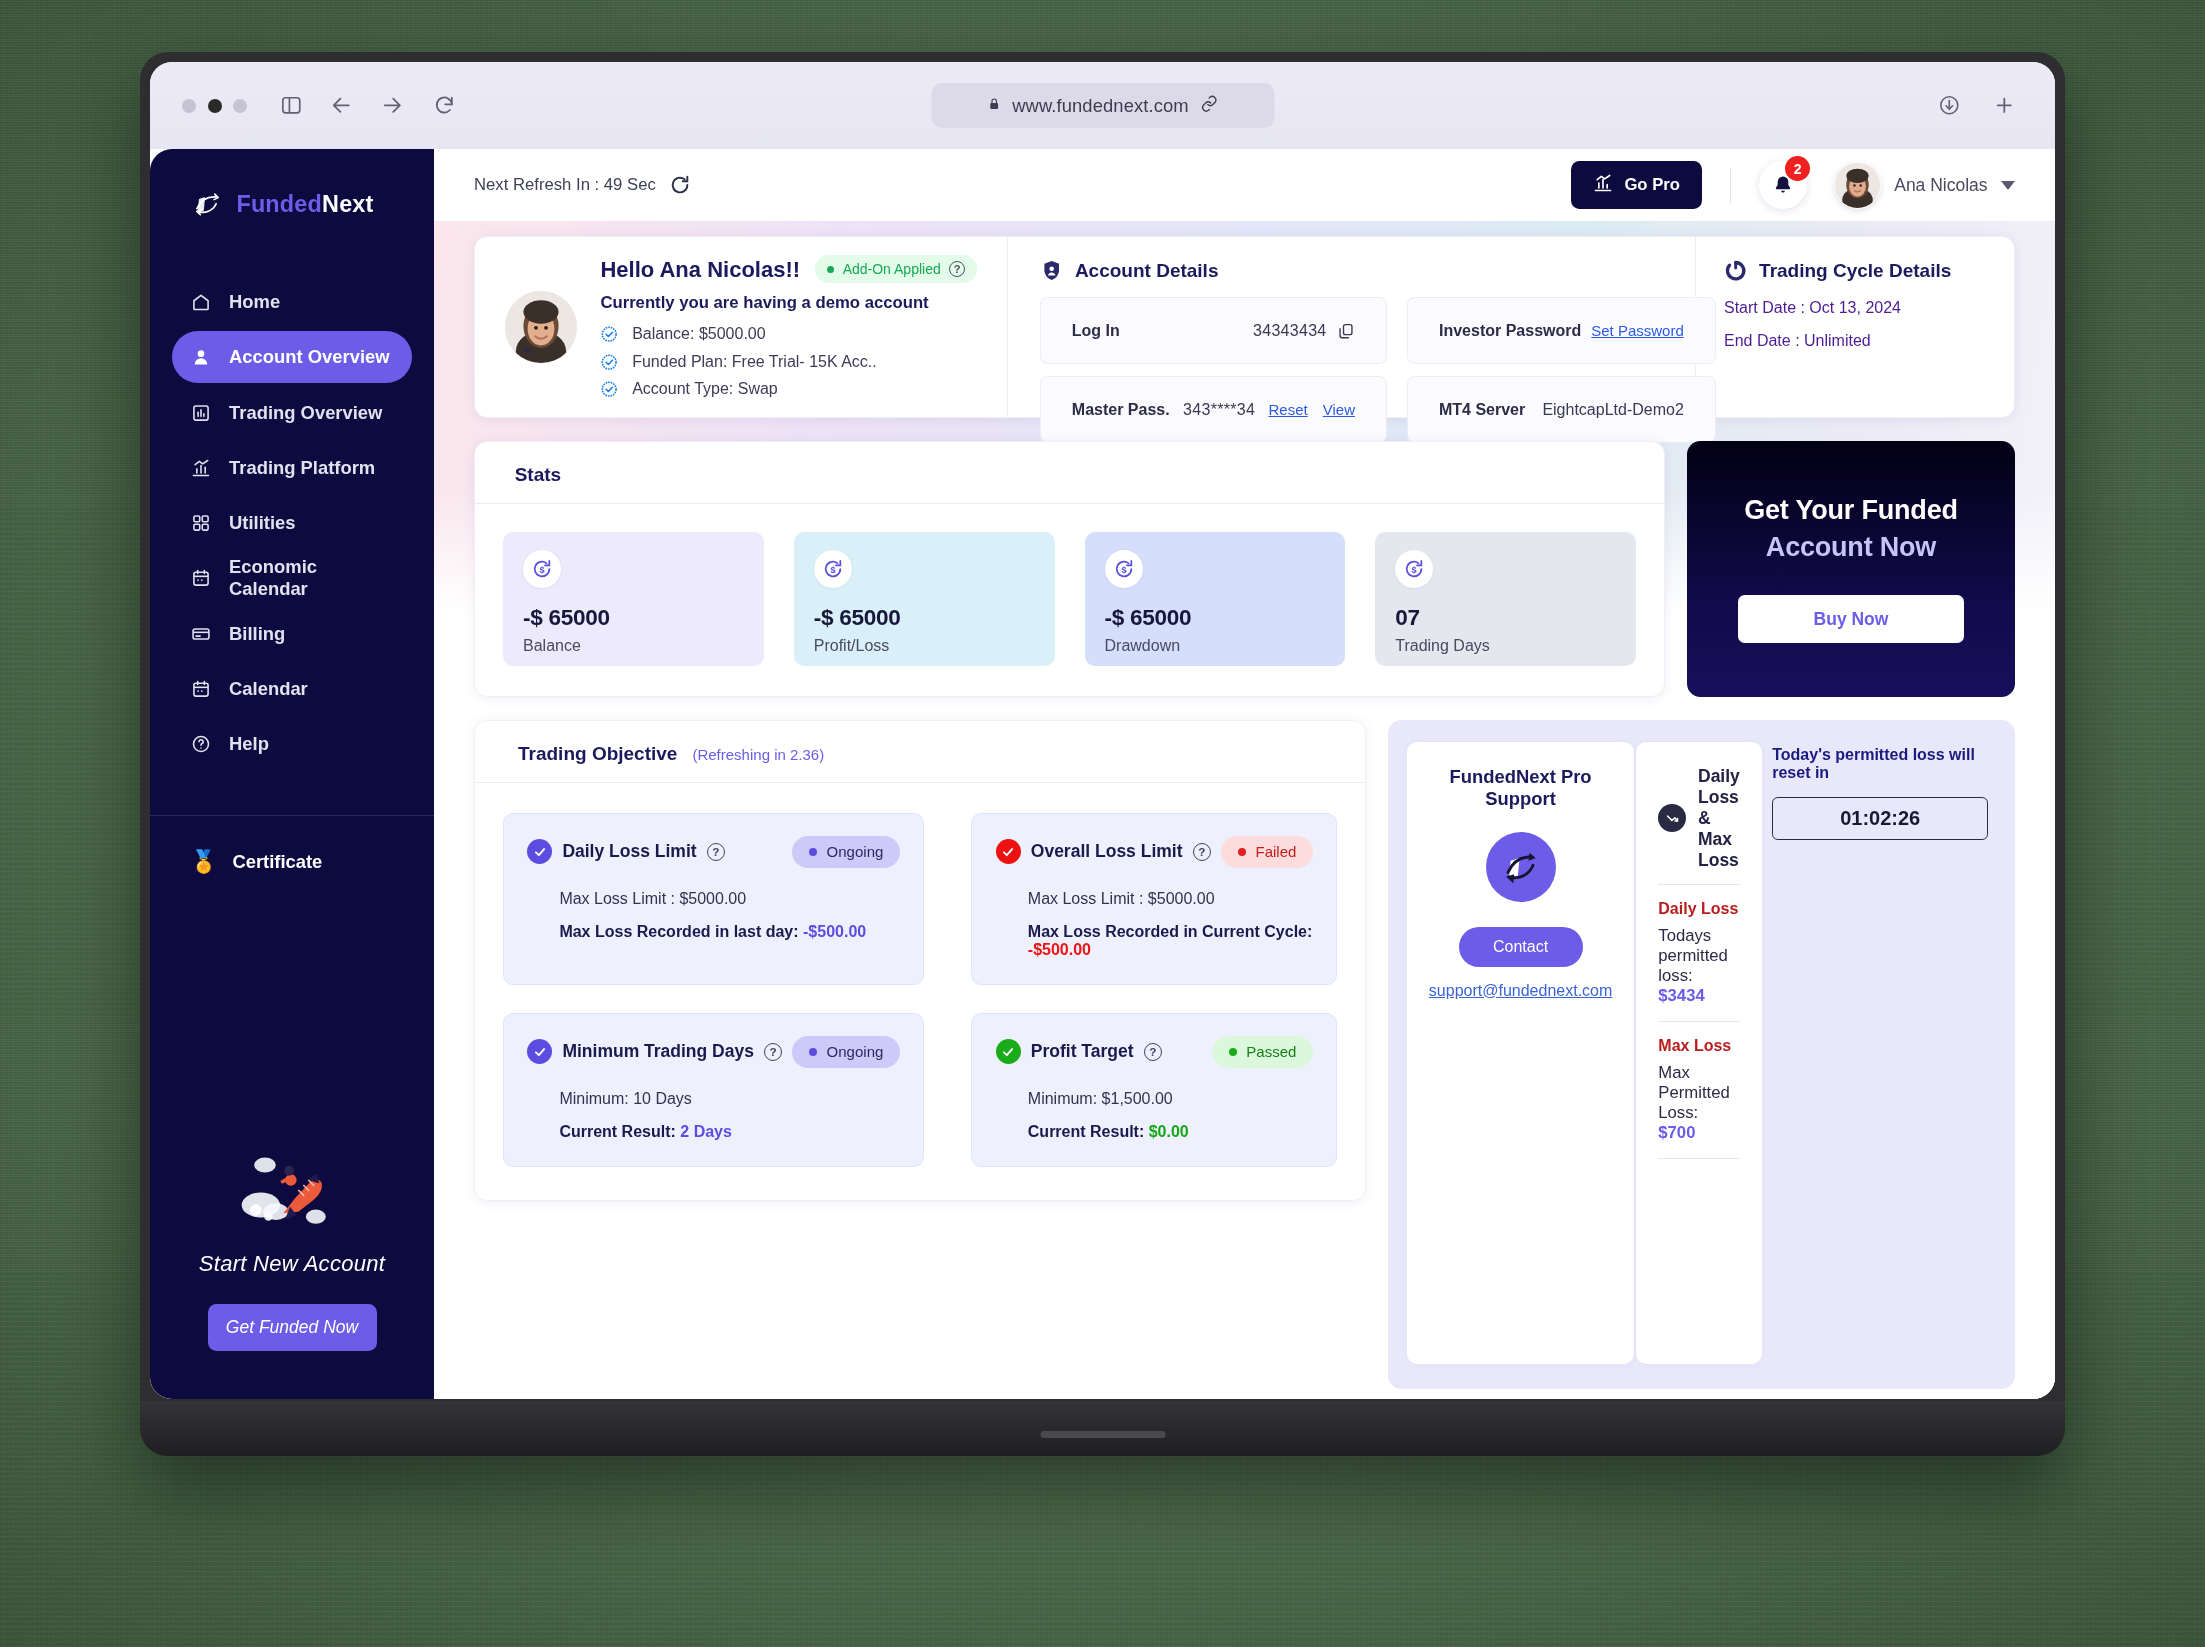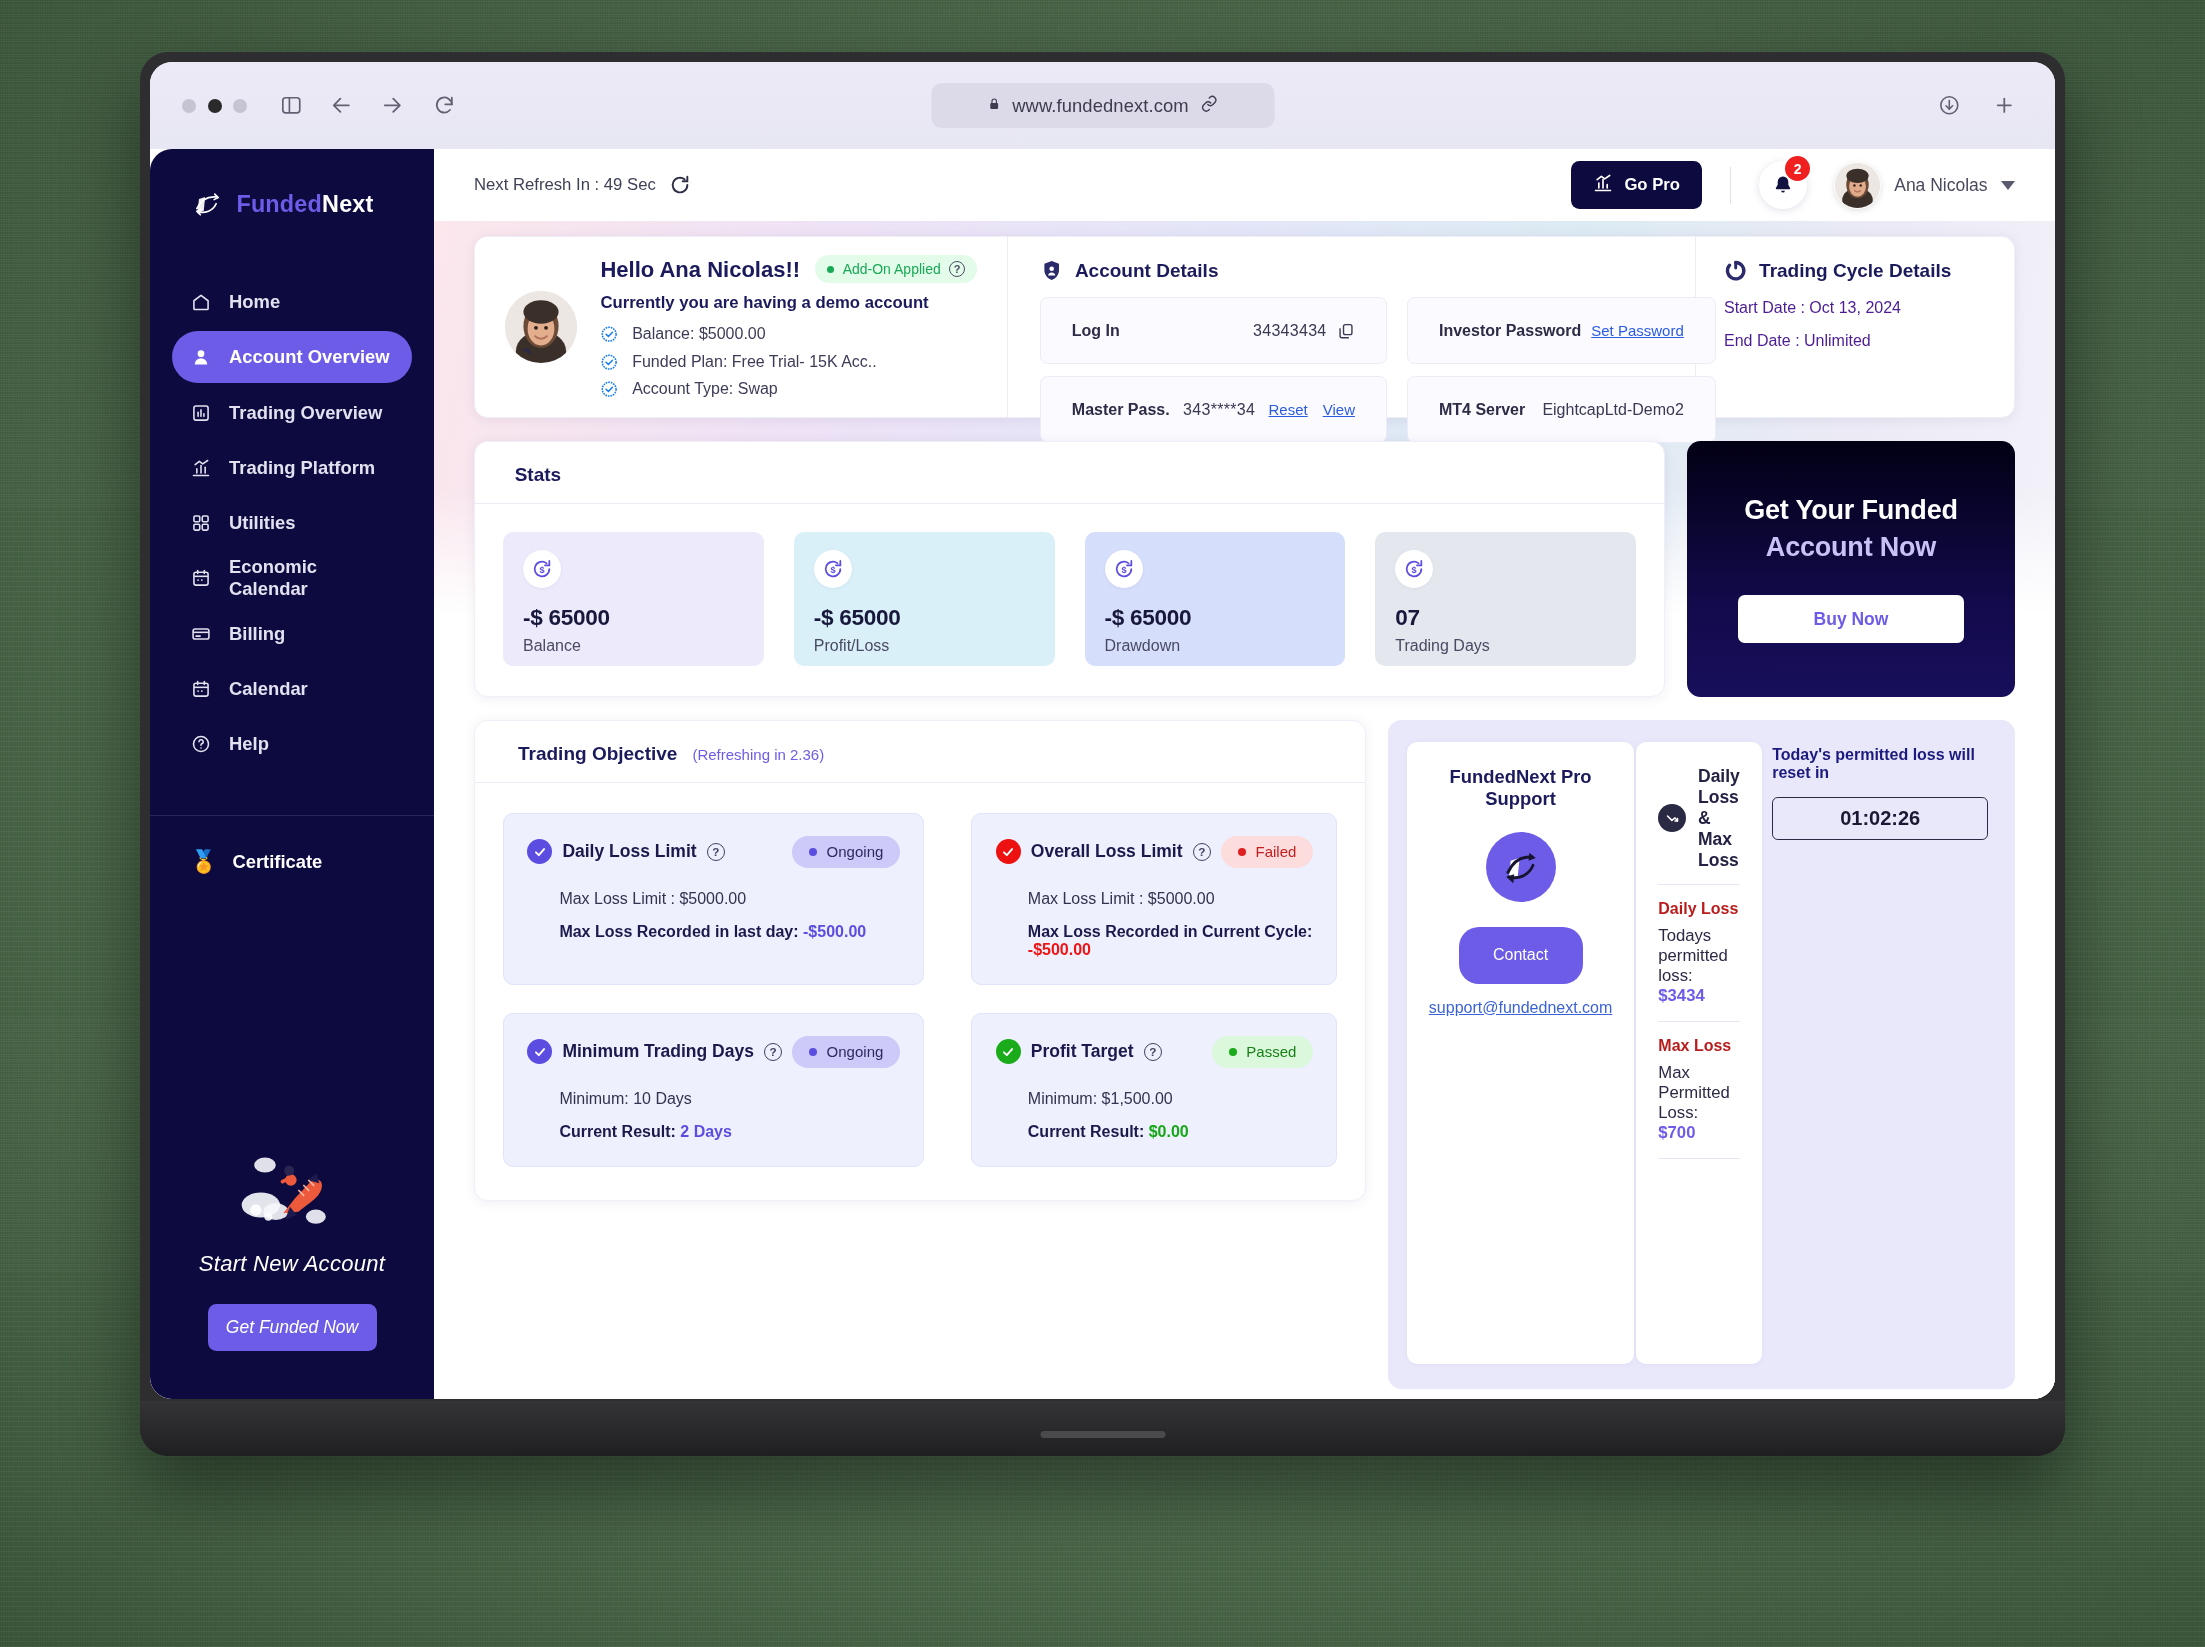--- a/index.html
+++ b/index.html
@@ -384,21 +384,21 @@
     box-shadow: 0 0.8px 5px rgba(40,30,100,.05);
   }
   .ps-title { font-size: 18.4px; font-weight: 700; color: #1b1a5c; text-align: center; }
   .ps-logo {
     width: 70px; height: 70px; border-radius: 50%;
     background: #6c5ce7; margin: 22px auto 0;
     display: flex; align-items: center; justify-content: center;
   }
   .ps-btn {
     display: block; margin: 25px auto 0;
-    width: 124px; height: 57px;
+    width: 124px; height: 40px;
     background: #6c5ce7; color: #fff;
     border: none; border-radius: 20px;
     font-size: 16px; cursor: pointer; font-family: inherit;
   }
   .ps-mail {
     display: block; text-align: center; margin-top: 15px;
     font-size: 16px; color: #3b63d8; text-decoration: underline; cursor: pointer;
   }
   .rail-sep { height: 0; border-top: 1.7px dashed #c9c7ee; }
 

